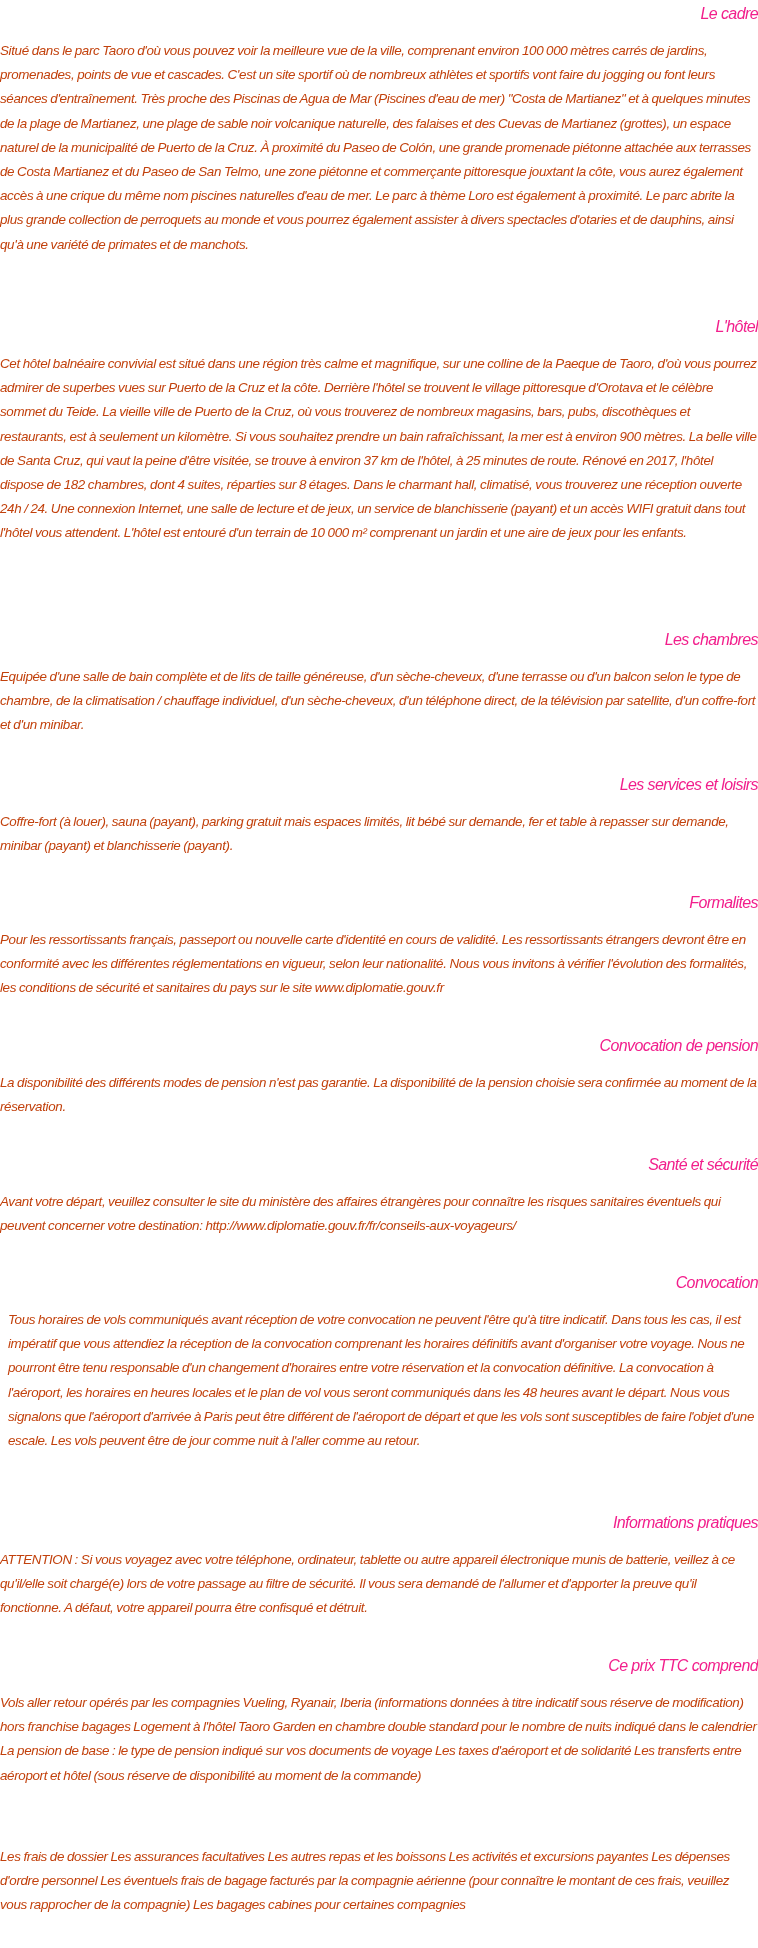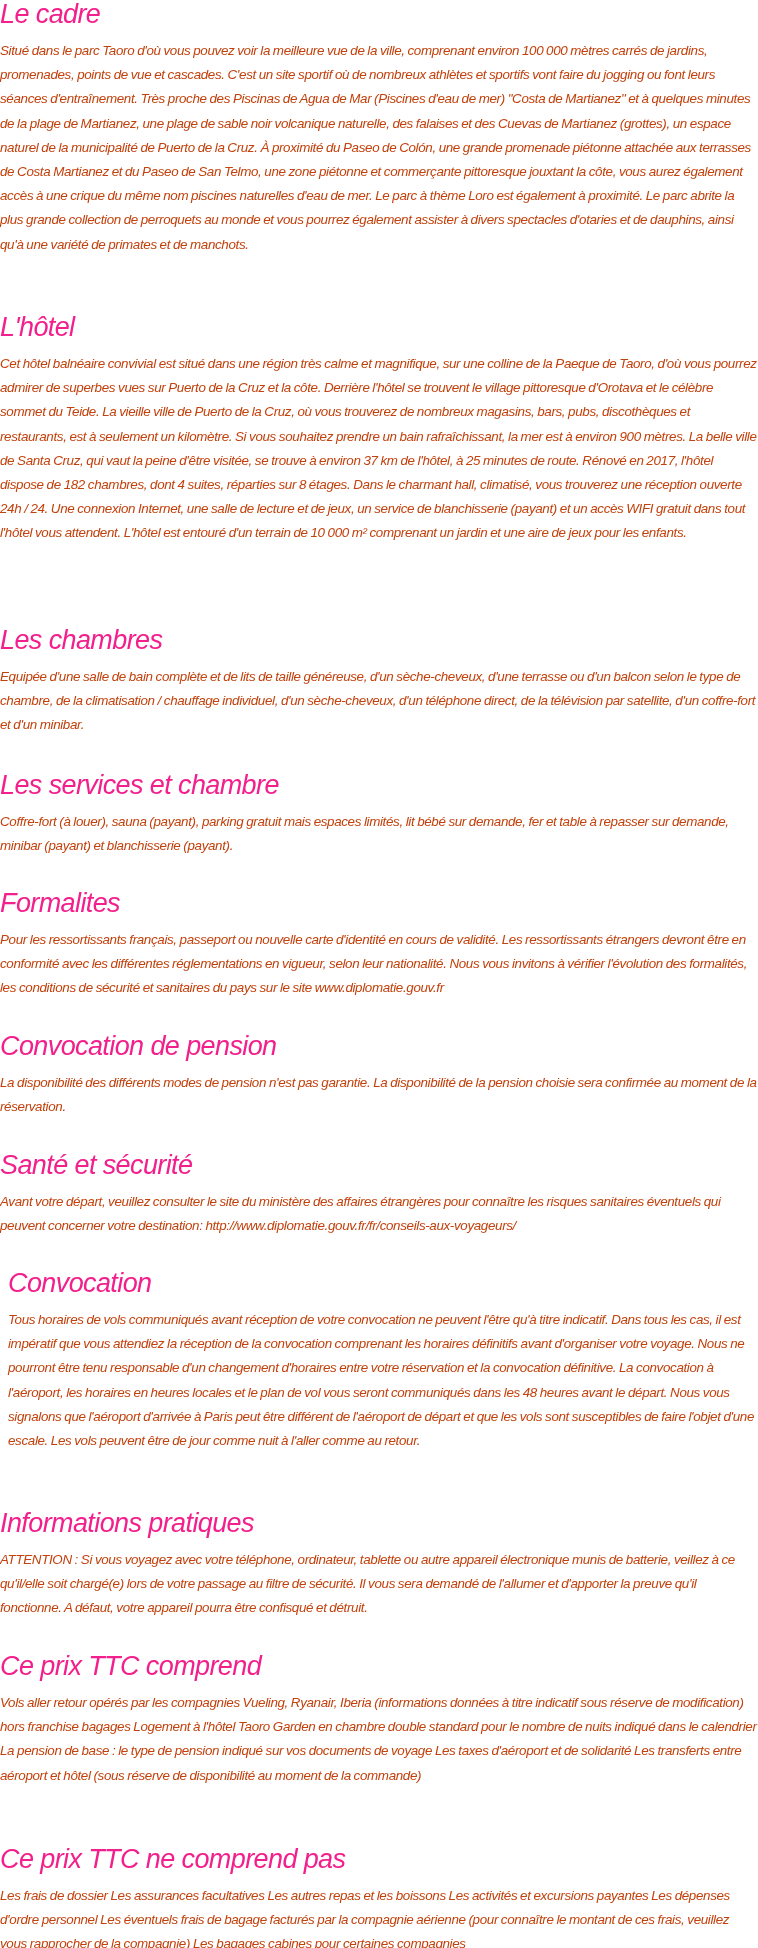--- a/index.html
+++ b/index.html
@@ -17,24 +17,25 @@
     padding: 0 0 0 0;
     width: 758px;
   }
   .section {
     margin: 0;
   }
   .section-title {
     color: #f21f8c;
     font-style: italic;
     font-weight: normal;
-    font-size: 27px;
+    font-size: 16px;
     line-height: 28px;
     margin: 0 0 11px 0;
     letter-spacing: -0.6px;
+    text-align: right;
   }
   .section-text {
     color: #c2410c;
     font-style: italic;
     font-size: 13.4px;
     line-height: 24.2px;
     margin: 0;
     letter-spacing: -0.35px;
     word-spacing: -0.5px;
   }
@@ -53,21 +54,21 @@
     <h2 class="section-title">L'hôtel</h2>
     <p class="section-text">Cet hôtel balnéaire convivial est situé dans une région très calme et magnifique, sur une colline de la Paeque de Taoro, d'où vous pourrez admirer de superbes vues sur Puerto de la Cruz et la côte. Derrière l'hôtel se trouvent le village pittoresque d'Orotava et le célèbre sommet du Teide. La vieille ville de Puerto de la Cruz, où vous trouverez de nombreux magasins, bars, pubs, discothèques et restaurants, est à seulement un kilomètre. Si vous souhaitez prendre un bain rafraîchissant, la mer est à environ 900 mètres. La belle ville de Santa Cruz, qui vaut la peine d'être visitée, se trouve à environ 37 km de l'hôtel, à 25 minutes de route. Rénové en 2017, l'hôtel dispose de 182 chambres, dont 4 suites, réparties sur 8 étages. Dans le charmant hall, climatisé, vous trouverez une réception ouverte 24h / 24. Une connexion Internet, une salle de lecture et de jeux, un service de blanchisserie (payant) et un accès WIFI gratuit dans tout l'hôtel vous attendent. L'hôtel est entouré d'un terrain de 10 000 m² comprenant un jardin et une aire de jeux pour les enfants.</p>
   </div>
 
   <div class="section" style="position:absolute; top:626px; left:0;">
     <h2 class="section-title">Les chambres</h2>
     <p class="section-text">Equipée d'une salle de bain complète et de lits de taille généreuse, d'un sèche-cheveux, d'une terrasse ou d'un balcon selon le type de chambre, de la climatisation / chauffage individuel, d'un sèche-cheveux, d'un téléphone direct, de la télévision par satellite, d'un coffre-fort et d'un minibar.</p>
   </div>
 
   <div class="section" style="position:absolute; top:771px; left:0;">
-    <h2 class="section-title">Les services et chambre</h2>
+    <h2 class="section-title">Les services et loisirs</h2>
     <p class="section-text">Coffre-fort (à louer), sauna (payant), parking gratuit mais espaces limités, lit bébé sur demande, fer et table à repasser sur demande, minibar (payant) et blanchisserie (payant).</p>
   </div>
 
   <div class="section" style="position:absolute; top:889px; left:0;">
     <h2 class="section-title">Formalites</h2>
     <p class="section-text">Pour les ressortissants français, passeport ou nouvelle carte d'identité en cours de validité. Les ressortissants étrangers devront être en conformité avec les différentes réglementations en vigueur, selon leur nationalité. Nous vous invitons à vérifier l'évolution des formalités, les conditions de sécurité et sanitaires du pays sur le site www.diplomatie.gouv.fr</p>
   </div>
 
   <div class="section" style="position:absolute; top:1032px; left:0;">
     <h2 class="section-title">Convocation de pension</h2>
@@ -88,17 +89,16 @@
     <h2 class="section-title">Informations pratiques</h2>
     <p class="section-text">ATTENTION : Si vous voyagez avec votre téléphone, ordinateur, tablette ou autre appareil électronique munis de batterie, veillez à ce qu'il/elle soit chargé(e) lors de votre passage au filtre de sécurité. Il vous sera demandé de l'allumer et d'apporter la preuve qu'il fonctionne. A défaut, votre appareil pourra être confisqué et détruit.</p>
   </div>
 
   <div class="section" style="position:absolute; top:1652px; left:0;">
     <h2 class="section-title">Ce prix TTC comprend</h2>
     <p class="section-text">Vols aller retour opérés par les compagnies Vueling, Ryanair, Iberia (informations données à titre indicatif sous réserve de modification) hors franchise bagages Logement à l'hôtel Taoro Garden en chambre double standard pour le nombre de nuits indiqué dans le calendrier La pension de base : le type de pension indiqué sur vos documents de voyage Les taxes d'aéroport et de solidarité Les transferts entre aéroport et hôtel (sous réserve de disponibilité au moment de la commande)</p>
   </div>
 
   <div class="section" style="position:absolute; top:1845px; left:0;">
-    <h2 class="section-title">Ce prix TTC ne comprend pas</h2>
     <p class="section-text">Les frais de dossier Les assurances facultatives Les autres repas et les boissons Les activités et excursions payantes Les dépenses d'ordre personnel Les éventuels frais de bagage facturés par la compagnie aérienne (pour connaître le montant de ces frais, veuillez vous rapprocher de la compagnie) Les bagages cabines pour certaines compagnies</p>
   </div>
 
 </div>
 
 </body></html>

